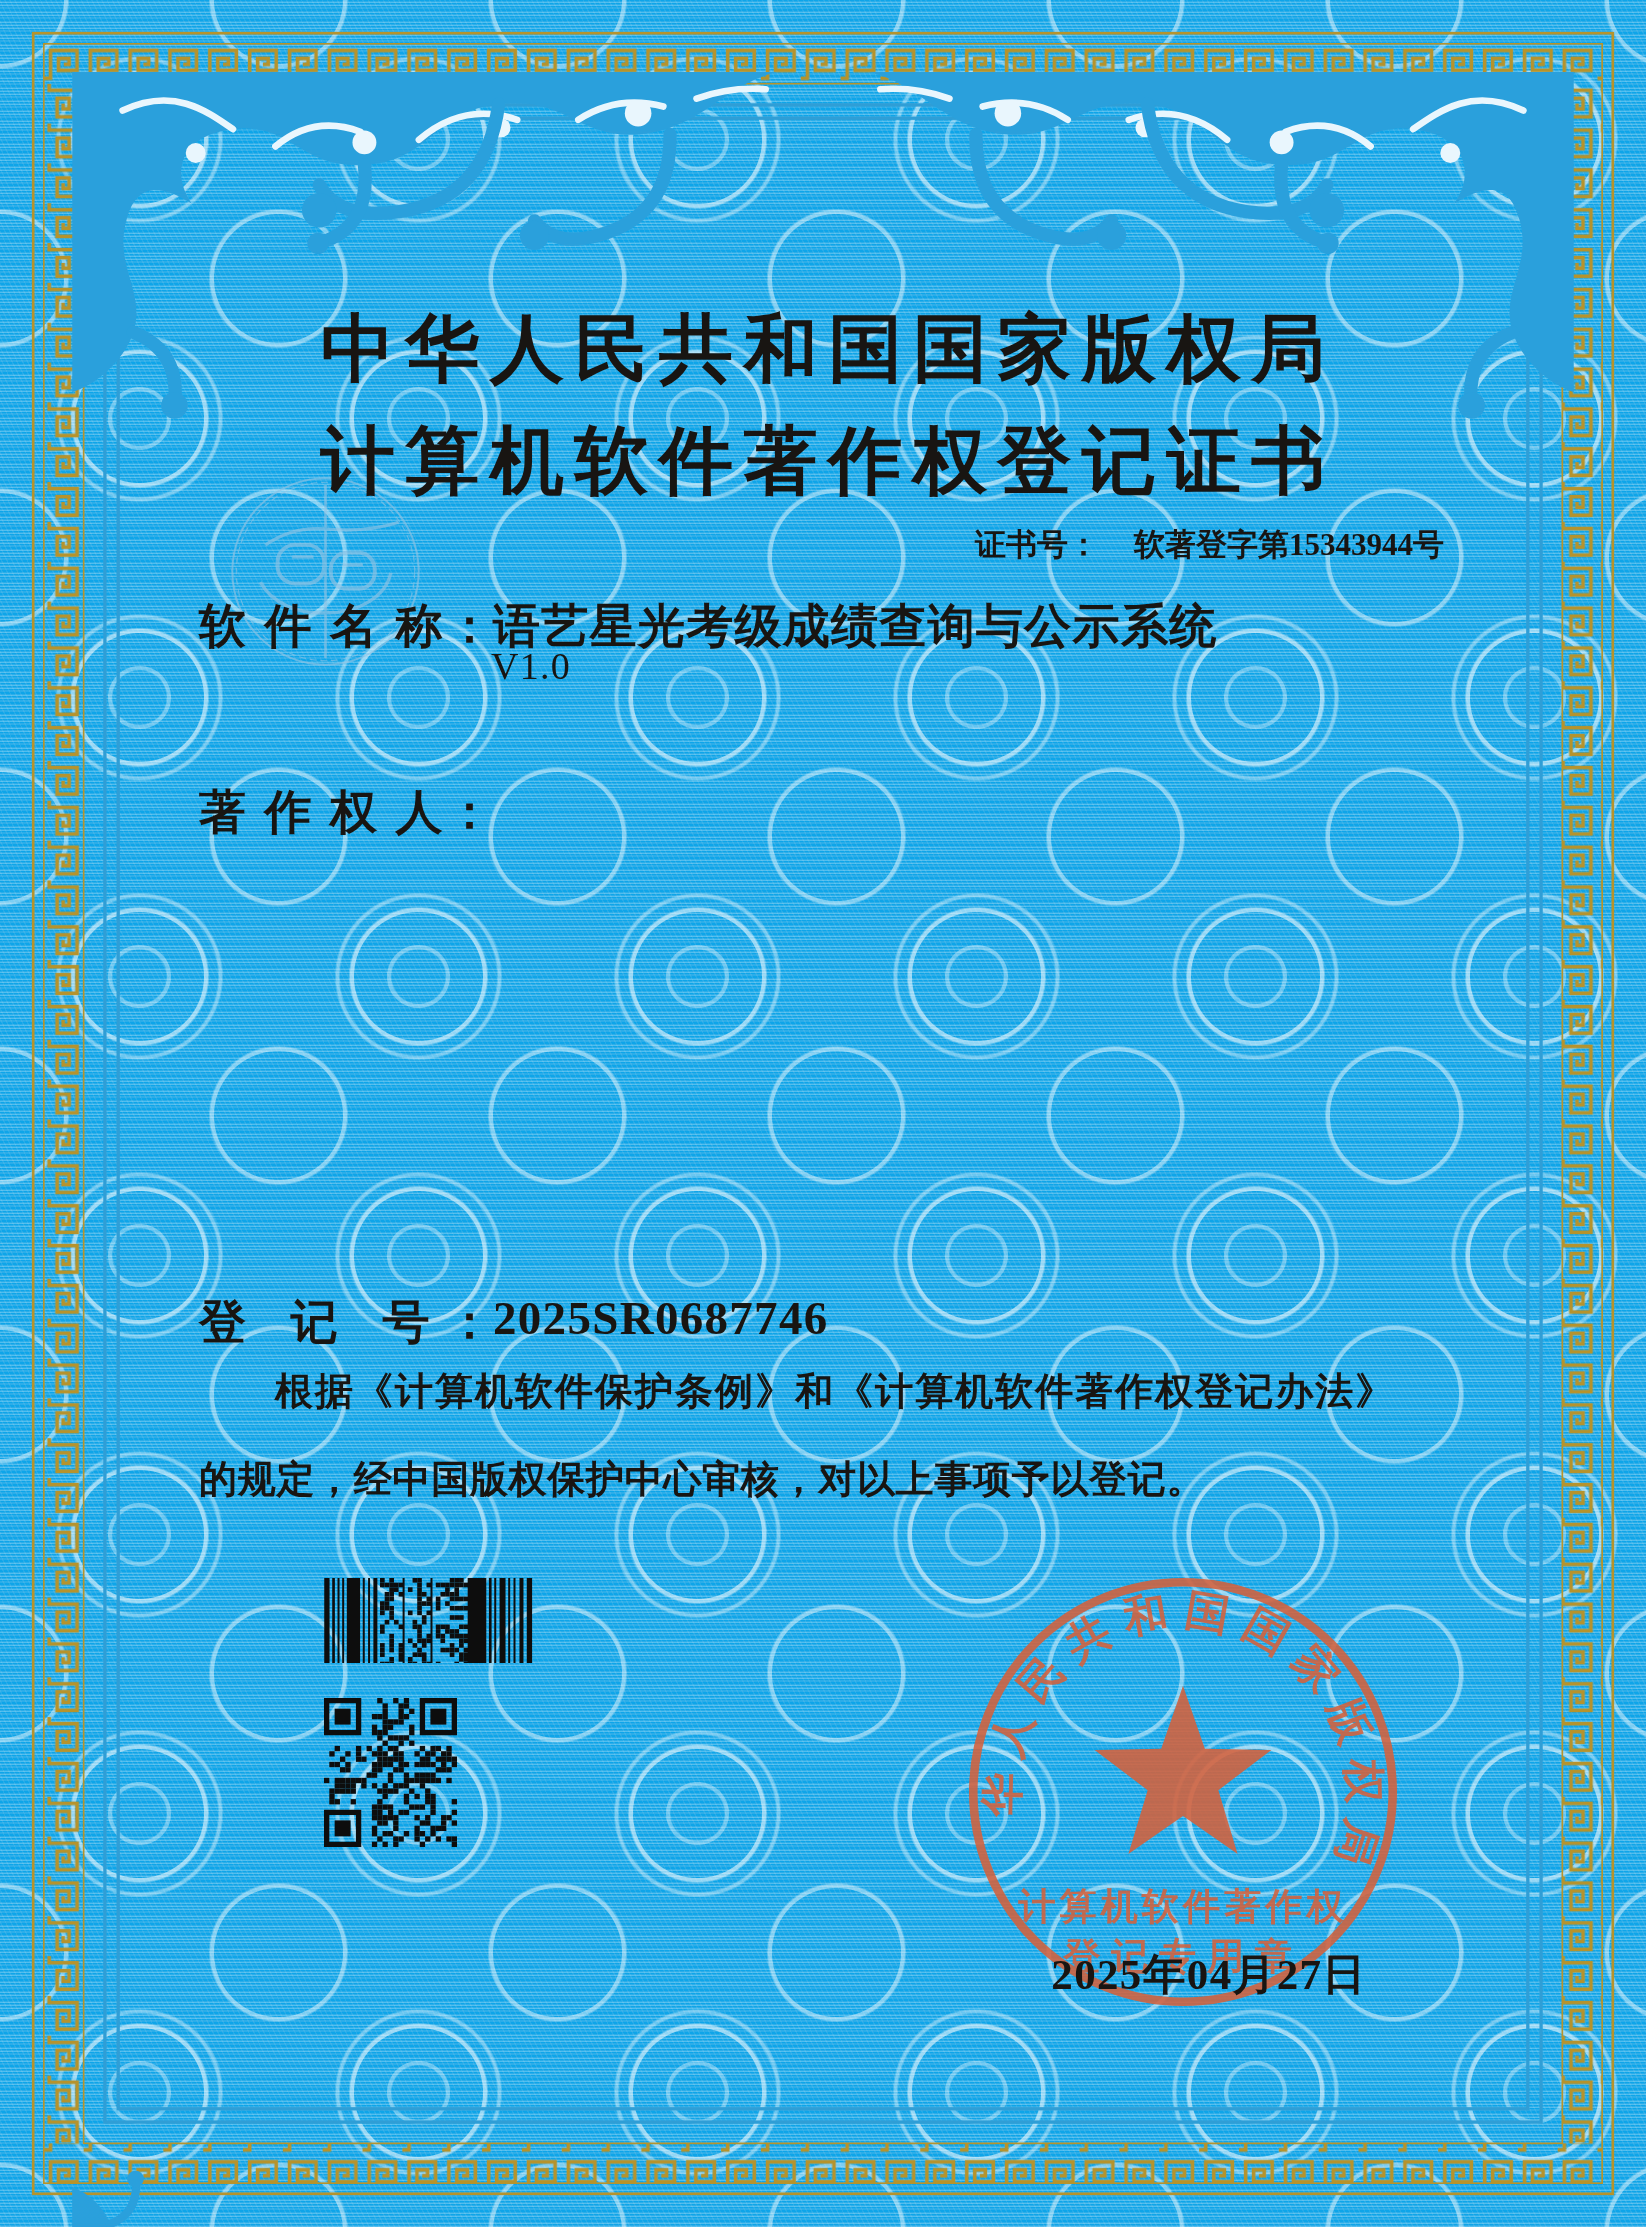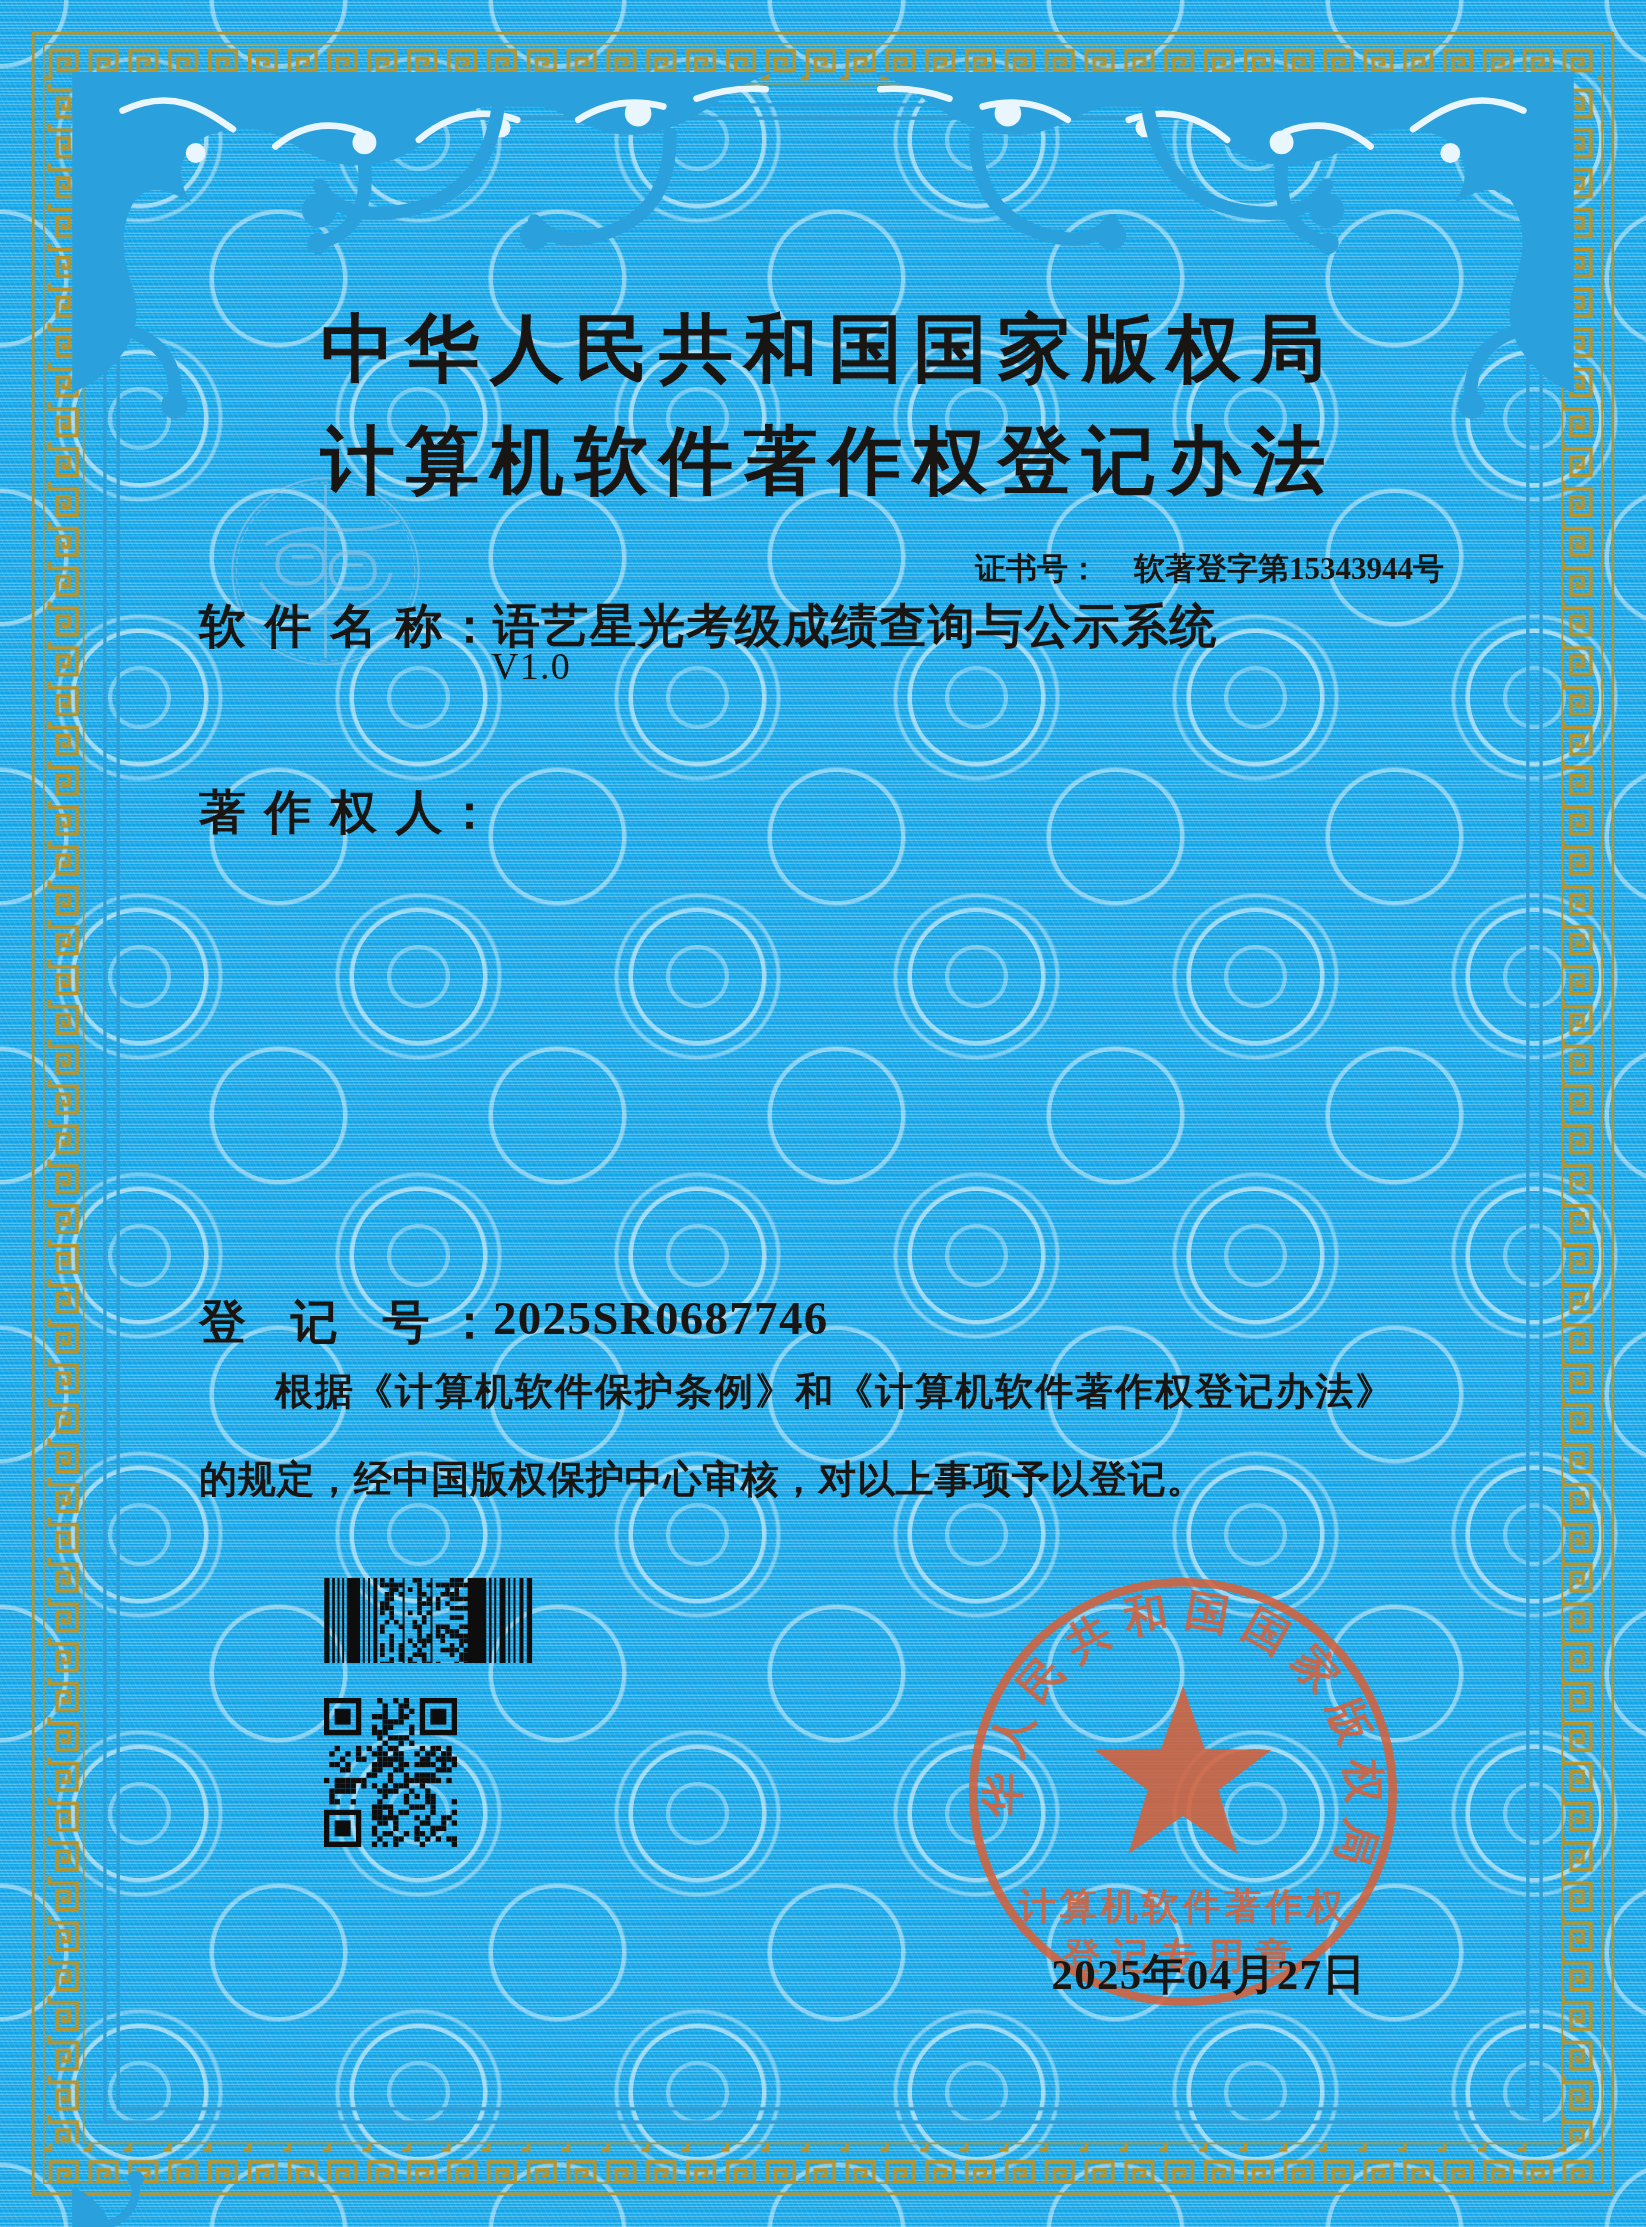--- a/index.html
+++ b/index.html
@@ -26,21 +26,21 @@
   }
   .abs{position:absolute;}
   
   .title{
     left:0;right:0;text-align:center;
     font-size:74px;font-weight:bold;
     letter-spacing:10.6px;padding-left:10.6px;
     white-space:nowrap;
   }
   .cert-no{
-    left:975px;top:548px;
+    left:975px;top:524px;
     font-size:31px;font-weight:bold;
     display:flex;gap:35px;white-space:nowrap;
   }
   .row{
     left:199px;display:flex;
     font-size:47px;font-weight:bold;white-space:nowrap;
   }
   .row .lab{display:inline-block;width:294px;text-align:justify;text-align-last:justify;}
   .row .val{letter-spacing:1.3px;}
   .version-line{left:491px;font-size:38px;font-weight:normal;letter-spacing:1.3px;}
@@ -131,21 +131,21 @@
       <use href="#flourish"></use>
     </svg>
   <svg class="fl" style="left:72px;bottom:72px;transform-origin:left bottom;transform:scale(0.62,-0.62)" viewBox="0 0 1100 560" width="731" height="372">
       <use href="#flourish"></use>
     </svg>
   <svg class="fl" style="right:72px;bottom:72px;transform-origin:right bottom;transform:scale(-0.62,-0.62)" viewBox="0 0 1100 560" width="731" height="372">
       <use href="#flourish"></use>
     </svg>
 
   <div class="abs title" style="top:300px">中华人民共和国国家版权局</div>
-  <div class="abs title" style="top:412px">计算机软件著作权登记办法</div>
+  <div class="abs title" style="top:412px">计算机软件著作权登记证书</div>
 
   <div class="abs cert-no">
     <span>证书号：</span>
     <span>软著登字第15343944号</span>
   </div>
 
   <div class="abs row" style="top:595px">
     <span class="lab">软 件 名 称：</span>
     <span class="val">语艺星光考级成绩查询与公示系统</span>
   </div>

